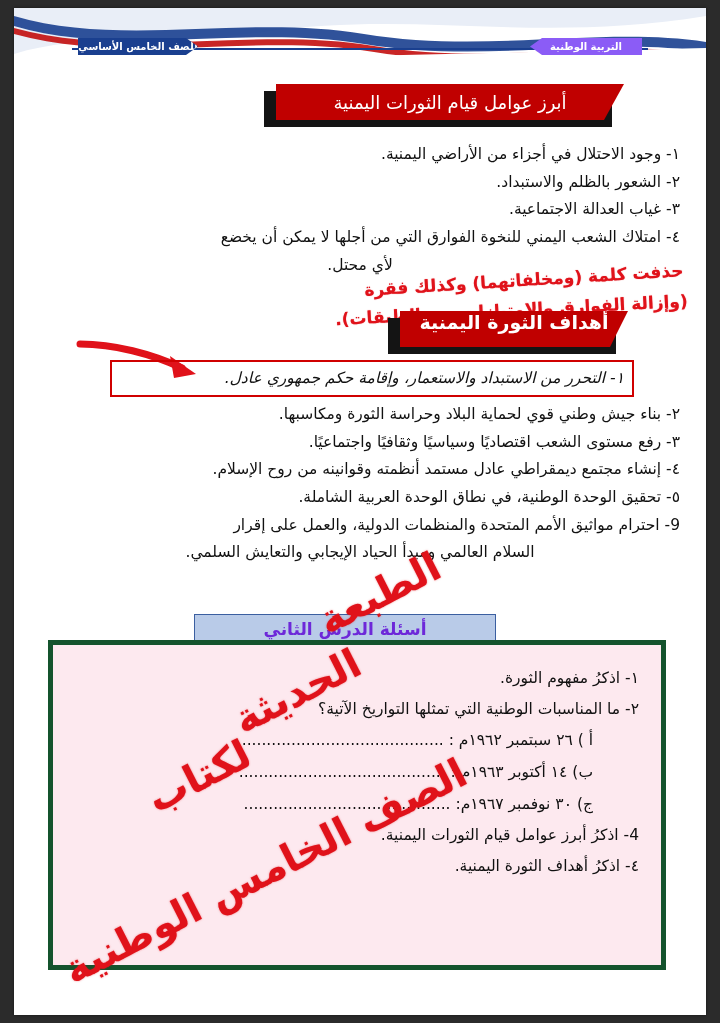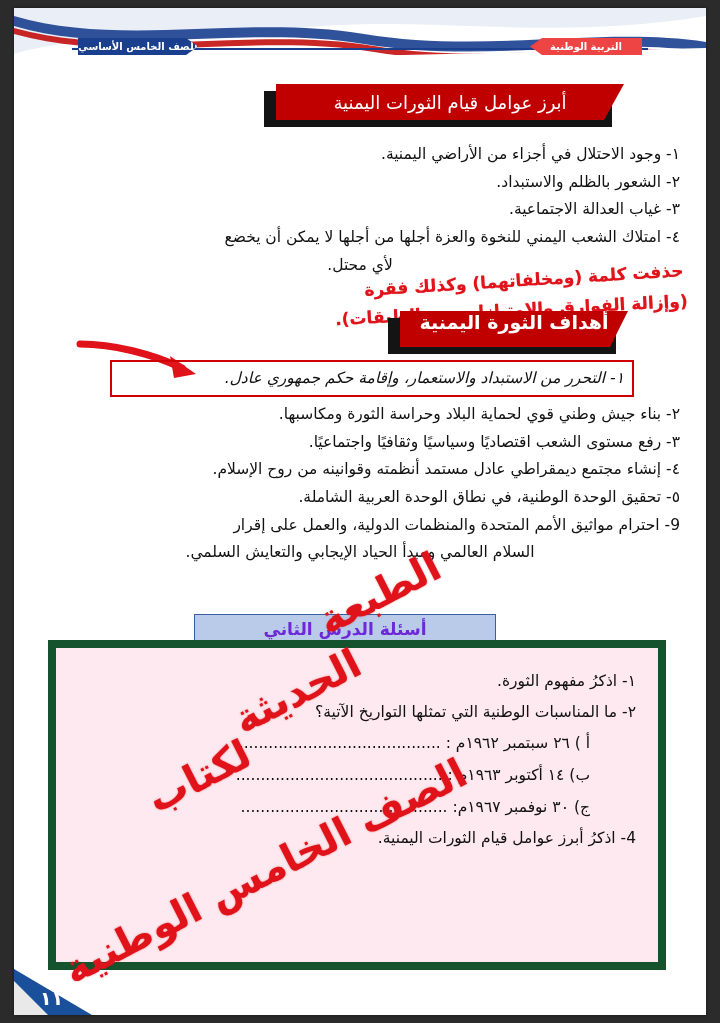--- a/index.html
+++ b/index.html
@@ -18,21 +18,21 @@
     position:absolute;top:30px;left:50%;transform:translateX(-50%);
     width:576px;height:22px;
   }
   .hdr-line{
     position:absolute;top:10px;left:0;right:0;height:2px;background:#1a3f8f;
   }
   .hdr-chip{
     position:absolute;top:0;height:17px;display:flex;align-items:center;justify-content:center;
     color:#fff;font-size:10px;font-weight:bold;letter-spacing:0;
   }
-  .hdr-chip.right{right:6px;width:112px;background:#ef4444;
+  .hdr-chip.right{right:6px;width:112px;background:#8b5cf6;
     clip-path:polygon(12px 0,100% 0,100% 100%,12px 100%,0 50%);}
   .hdr-chip.left{left:6px;width:120px;background:#1a3f8f;color:#fff;
     clip-path:polygon(0 0,calc(100% - 12px) 0,100% 50%,calc(100% - 12px) 100%,0 100%);}
   .hdr-chip.left span{color:#fff;}
   .line{
     font-size:15.5px;color:#111;line-height:1.72;text-align:right;
     margin:1px 0;
   }
   
   .redbox{
@@ -50,21 +50,21 @@
   .arrow{position:absolute;left:60px;top:330px;}
   
   .lesson-head{
     position:absolute;left:180px;top:606px;width:300px;height:28px;
     background:#b9cbe8;border:1px solid #3b5fa0;
     display:flex;align-items:center;justify-content:center;
     color:#6d28d9;font-size:17px;font-weight:bold;
   }
   .qbox{
     position:absolute;left:34px;top:632px;width:618px;height:330px;
-    border:8px solid #14532d;background:#fde9ef;box-sizing:border-box;
+    border:5px solid #14532d;background:#fde9ef;box-sizing:border-box;
   }
   .qbox .inner{padding:18px 22px 0 22px;}
   .qline{font-size:15.5px;color:#111;line-height:2.0;text-align:right;}
   .qsub{font-size:15.5px;color:#111;line-height:2.05;text-align:right;padding-right:46px;}
   .dots{letter-spacing:1px;}
   
   .pagenum{
     position:absolute;left:0;bottom:0;width:120px;height:52px;
   }
   .pagenum .tri{
@@ -116,21 +116,21 @@
     <div style="position:absolute;left:-12px;top:7px;width:348px;height:36px;background:#141414;"></div>
     <div style="position:absolute;left:0;top:0;width:348px;height:36px;background:#c00000;clip-path:polygon(0 0,100% 0,calc(100% - 20px) 100%,0 100%);display:flex;align-items:center;justify-content:center;">
       <span style="color:#fff;font-size:18px;font-weight:normal;">أبرز عوامل قيام الثورات اليمنية</span>
     </div>
   </div>
 
   <div style="position:absolute;left:26px;top:132px;width:640px;">
     <div class="line" style="padding-left:58px;"><span>١</span><span>- وجود الاحتلال في أجزاء من الأراضي اليمنية.</span></div>
     <div class="line" style="padding-left:120px;"><span>٢</span><span>- الشعور بالظلم والاستبداد.</span></div>
     <div class="line" style="padding-left:140px;"><span>٣</span><span>- غياب العدالة الاجتماعية.</span></div>
-    <div class="line" style="padding-left:20px;"><span>٤</span><span>- امتلاك الشعب اليمني للنخوة والعزة أجلها من أجلها لا يمكن أن يخضع</span></div>
+    <div class="line" style="padding-left:20px;"><span>٤</span><span>- امتلاك الشعب اليمني للنخوة الفوارق التي من أجلها لا يمكن أن يخضع</span></div>
     <div class="line" style="padding-left:0;padding-right:0;text-align:center;">لأي محتل.</div>
   </div>
 
   <div class="hand hand-1">حذفت كلمة (ومخلفاتهما) وكذلك فقرة</div>
   <div class="hand hand-2">(وإزالة الفوارق والامتيازات بين الطبقات).</div>
 
   <div style="position:absolute;left:386px;top:303px;width:228px;height:38px;">
     <div style="position:absolute;left:-12px;top:7px;width:228px;height:36px;background:#141414;"></div>
     <div style="position:absolute;left:0;top:0;width:228px;height:36px;background:#c00000;clip-path:polygon(0 0,100% 0,calc(100% - 18px) 100%,0 100%);display:flex;align-items:flex-start;justify-content:center;">
       <span style="color:#fff;font-size:19px;font-weight:bold;">أهداف الثورة اليمنية</span>
@@ -162,27 +162,23 @@
   </div>
 
   <div class="qbox">
     <div class="inner">
       <div class="qline">١-  اذكرُ مفهوم الثورة.</div>
       <div class="qline">٢-  ما المناسبات الوطنية التي تمثلها التواريخ الآتية؟</div>
       <div class="qsub dots">أ )  ٢٦ سبتمبر ١٩٦٢م : .........................................</div>
       <div class="qsub dots">ب)  ١٤ أكتوبر ١٩٦٣م : ..........................................</div>
       <div class="qsub dots">ج)  ٣٠ نوفمبر ١٩٦٧م: ..........................................</div>
       <div class="qline">4-  اذكرُ أبرز عوامل قيام الثورات اليمنية.</div>
+      <div class="qline">٤-  اذكرُ أهداف الثورة اليمنية.</div>
     </div>
   </div>
 
   <div class="stamp stamp-1">الطبعة</div>
   <div class="stamp stamp-2">الحديثة</div>
   <div class="stamp stamp-3">لكتاب</div>
   <div class="stamp stamp-4">الصف الخامس الوطنية</div>
 
-  <div class="pagenum">
-    <div class="tri"></div>
-    <div class="numtxt">١١</div>
-    <div class="corner"></div>
-  </div>
 
 </div>
 
 </body></html>

